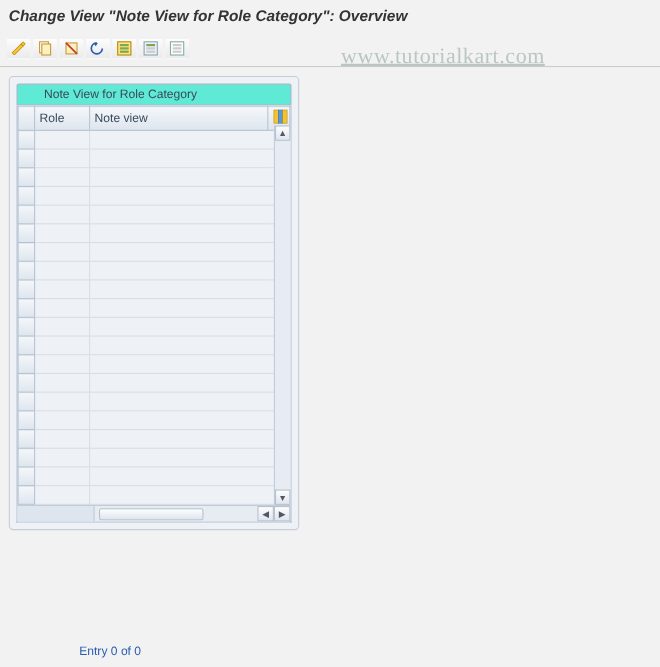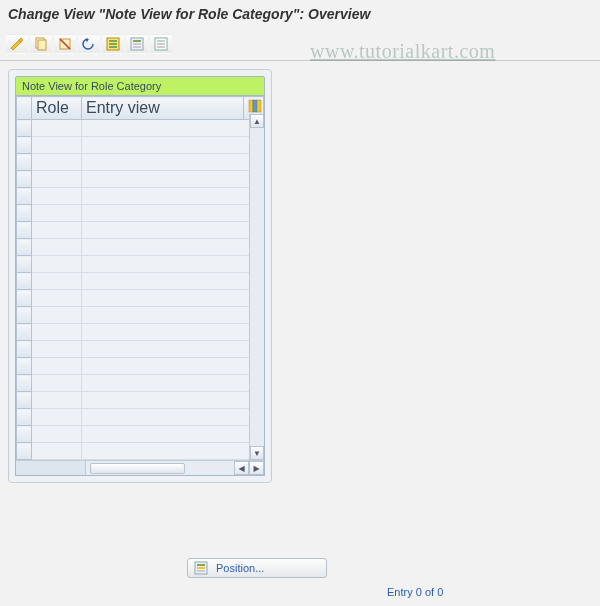--- a/index.html
+++ b/index.html
@@ -55,24 +55,24 @@
 
   .content-shell {
     margin: 8px;
     padding: 6px;
     width: 264px;
     background: #eef1f5;
     border: 1px solid #c7cdd6;
     border-radius: 4px;
   }
   .panel-title {
-    background: #bef264;
+    background: #5eead4;
     border: 1px solid #a9b7c9;
     border-radius: 2px 2px 0 0;
-    padding: 3px 6px;
+    padding: 3px 24px;
     color: #3a4a5a;
   }
   .grid-wrap {
     border: 1px solid #a9b7c9;
     border-top: none;
     background: #fff;
     position: relative;
   }
   table.grid {
     border-collapse: collapse;
@@ -80,21 +80,21 @@
     table-layout: fixed;
   }
   table.grid th {
     background: linear-gradient(#f4f7fa,#dde5ee);
     border: 1px solid #b7c3d0;
     font-weight: normal;
     text-align: left;
     padding: 2px 4px;
     color: #3a4a5a;
     height: 18px;
-    font-size: 16px;
+    font-size: 11px;
   }
   table.grid td {
     border: 1px solid #d6dde6;
     height: 17px;
     background: #eef2f7;
     padding: 0 2px;
   }
   table.grid td.selector {
     width: 14px;
     background: linear-gradient(#f4f7fa,#dde5ee);
@@ -256,21 +256,21 @@
       <colgroup>
           <col class="sel">
           <col class="role">
           <col class="note">
           <col class="cfg">
         </colgroup>
       <thead>
         <tr>
           <th></th>
           <th>Role</th>
-          <th>Entry view</th>
+          <th>Note view</th>
           <th class="cfg-cell">
             <svg class="cfg-icon" viewBox="0 0 14 14">
                 <rect x="1" y="1" width="4" height="12" fill="#f4c430" stroke="#b8860b" stroke-width="0.5"></rect>
                 <rect x="5" y="1" width="4" height="12" fill="#5b9bd5" stroke="#2e75b6" stroke-width="0.5"></rect>
                 <rect x="9" y="1" width="4" height="12" fill="#f4c430" stroke="#b8860b" stroke-width="0.5"></rect>
               </svg>
           </th>
         </tr>
       </thead>
       <tbody id="grid-body">
@@ -388,23 +388,14 @@
       <div class="track">
           <div class="thumb"></div>
         </div>
       <div class="arrow">◀</div>
       <div class="arrow">▶</div>
     </div>
   </div>
 </div>
 
 <div class="footer">
-  <div class="position-btn">
-    <svg class="icn" viewBox="0 0 14 14">
-        <rect x="1" y="1" width="12" height="12" fill="#eef" stroke="#8aa"></rect>
-        <rect x="3" y="3" width="8" height="2" fill="#7fa650"></rect>
-        <rect x="3" y="6" width="8" height="2" fill="#f4c430"></rect>
-        <rect x="3" y="9" width="8" height="2" fill="#ccc"></rect>
-      </svg>
-    <span>Position...</span>
-  </div>
   <span class="entry-txt">Entry 0 of 0</span>
 </div>
 
 </body></html>

